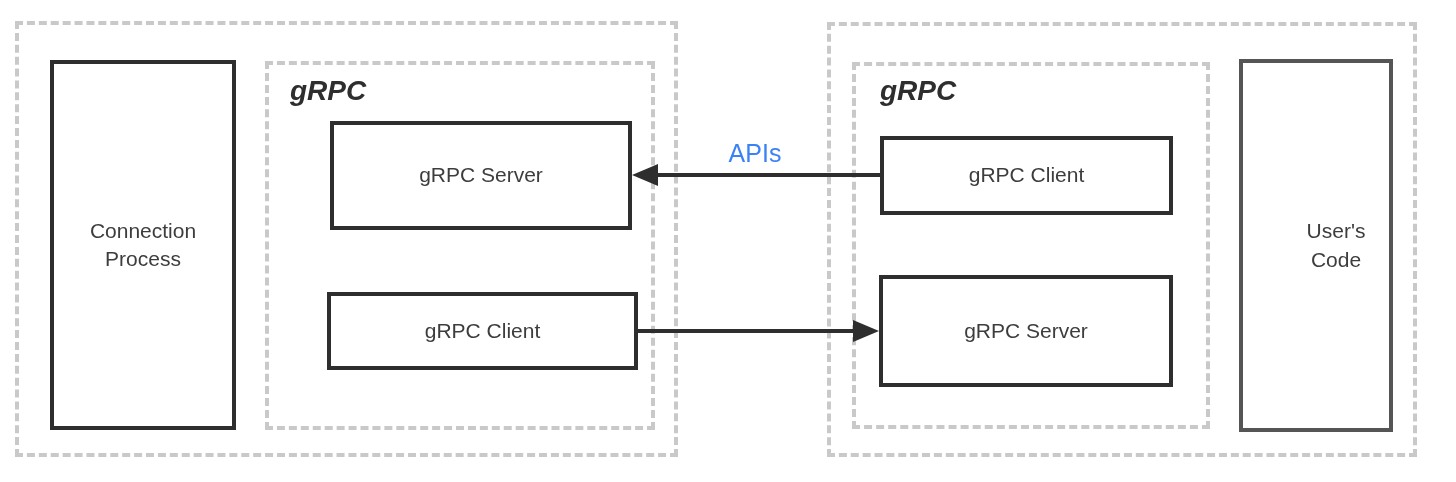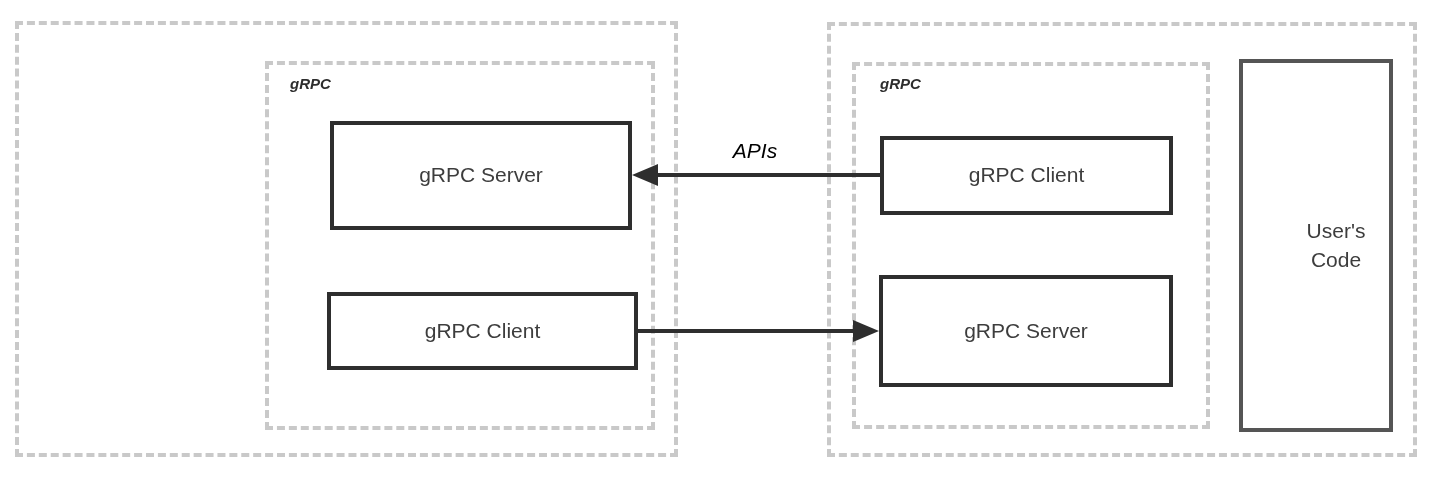--- a/index.html
+++ b/index.html
@@ -36,21 +36,21 @@
     justify-content: center;
     text-align: center;
     font-size: 21px;
     line-height: 1.35;
     color: #3d3d3d;
   }
   .solid-box.gray-border { border-color: #555555; }
 
   .grpc-label {
     position: absolute;
-    font-size: 15px;
+    font-size: 28px;
     font-style: italic;
     font-weight: bold;
     color: #2e2e2e;
   }
 
   
   .arrow-line {
     position: absolute;
     height: 4px;
     background: #2e2e2e;
@@ -60,33 +60,36 @@
     width: 0;
     height: 0;
     border-top: 11px solid transparent;
     border-bottom: 11px solid transparent;
   }
   .arrowhead.point-left  { border-right: 26px solid #2e2e2e; }
   .arrowhead.point-right { border-left: 26px solid #2e2e2e; }
 
   .arrow-label {
     position: absolute;
-    font-size: 21px;
-    font-style: italic;
-    color: #000000;
+    font-size: 25px;
+    color: #3b82f6;
     text-align: center;
   }
 </style>
 </head>
 <body>
 
 <div class="canvas">
 
   <div class="dashed-box" style="left:15px; top:21px; width:663px; height:436px;"></div>
 
+  <div class="solid-box" style="left:50px; top:60px; width:186px; height:370px;">
+    <span>Connection</span>
+    <span>Process</span>
+  </div>
 
   <div class="dashed-box" style="left:265px; top:61px; width:390px; height:369px;"></div>
 
   <div class="grpc-label" style="left:290px; top:75px;">gRPC</div>
 
   <div class="solid-box" style="left:330px; top:121px; width:302px; height:109px;">
     <span>gRPC Server</span>
   </div>
 
   <div class="solid-box" style="left:327px; top:292px; width:311px; height:78px;">

